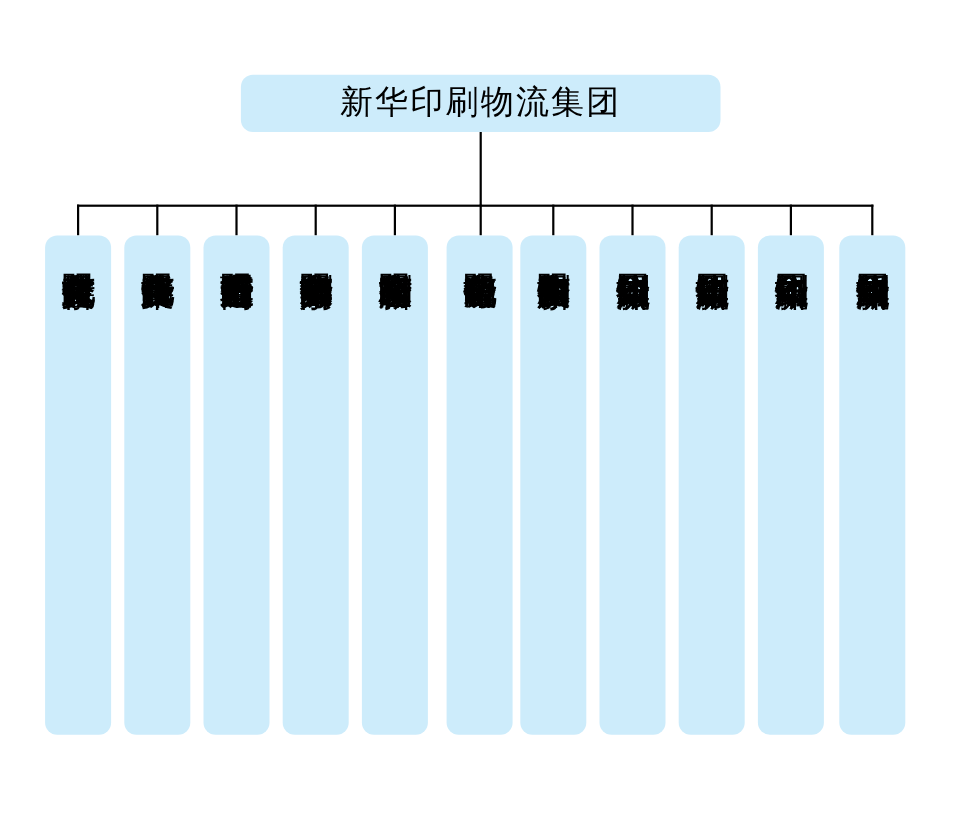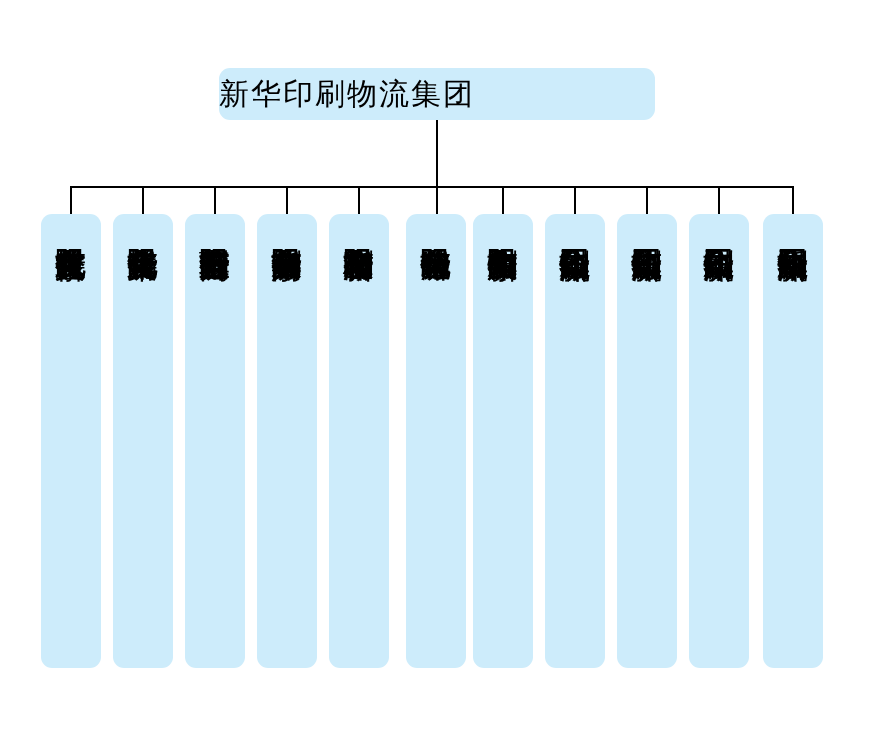--- a/index.html
+++ b/index.html
@@ -25,21 +25,21 @@
   .root-node {
     position: absolute;
     left: 219px;
     top: 68px;
     width: 436px;
     height: 52px;
     background: #cdecfb;
     border-radius: 11px;
     display: flex;
     align-items: center;
-    justify-content: flex-start;
+    justify-content: center;
     box-sizing: border-box;
   }
   .root-label {
     font-size: 30px;
     line-height: 1;
     color: #000000;
     letter-spacing: 2px;
     white-space: nowrap;
     font-family: "DejaVu Sans", "Liberation Sans", sans-serif;
   }

